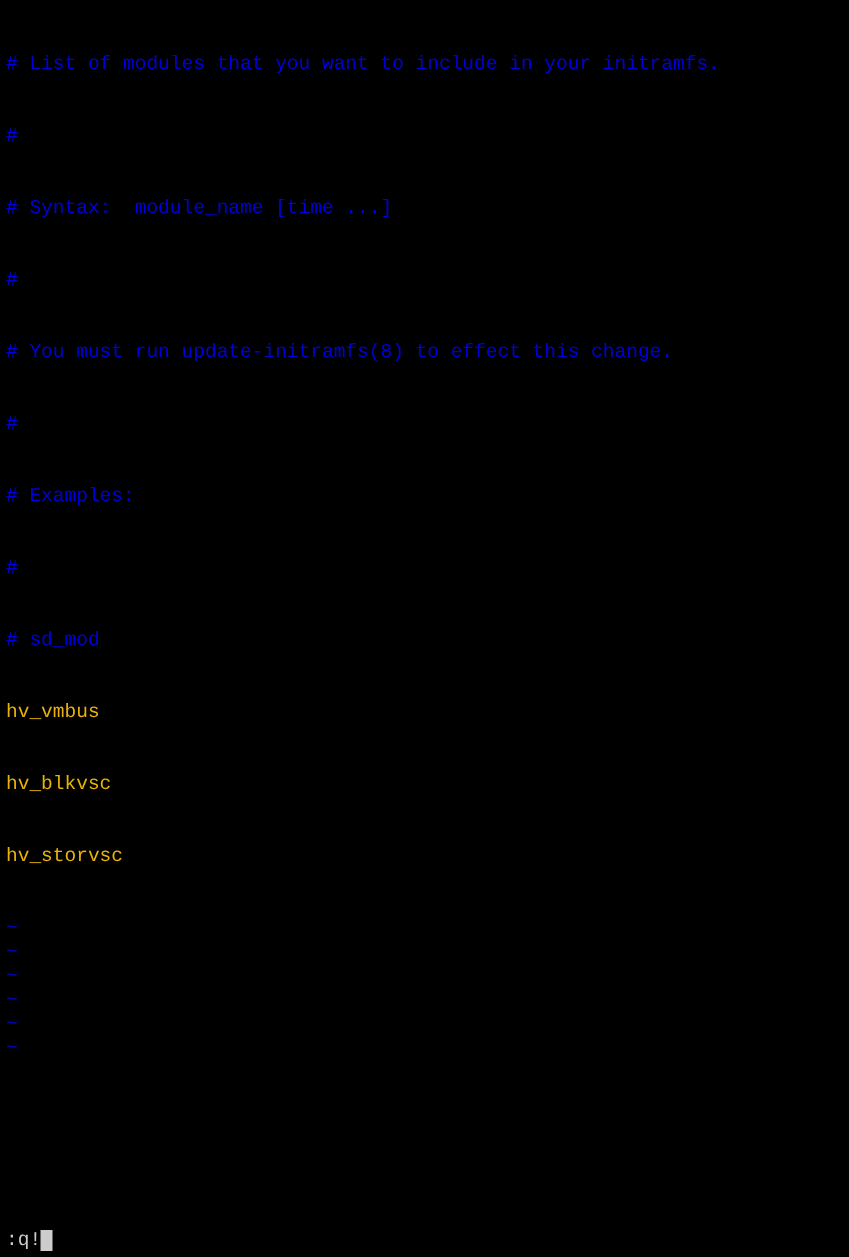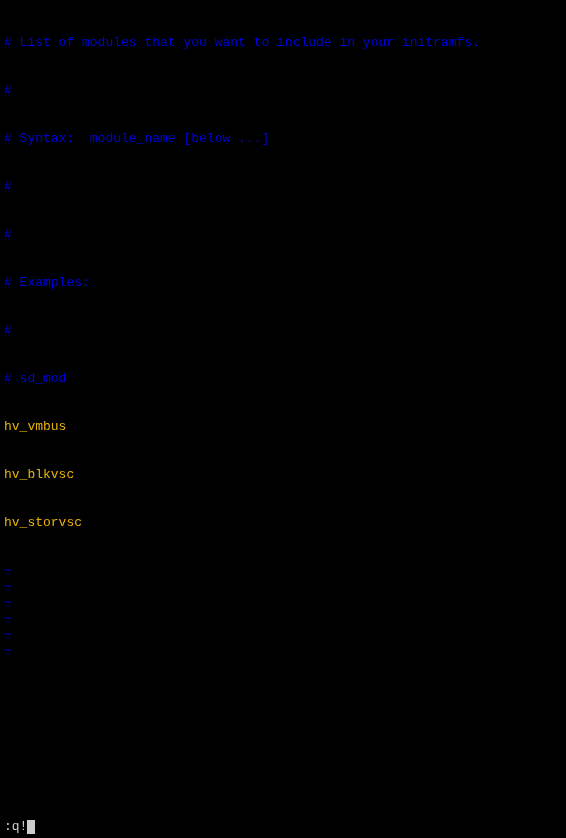--- a/index.html
+++ b/index.html
@@ -51,22 +51,23 @@
       margin-left: 0;
     }
   </style>
 </head>
 <body>
 
 <div class="terminal">
   <div class="buffer">
     <div class="comment"># List of modules that you want to include in your initramfs.</div>
     <div class="comment">#</div>
-    <div class="comment"># Syntax:  module_name [below ...]</div>
+    <div class="comment"># Syntax:  module_name [time ...]</div>
     <div class="comment">#</div>
+    <div class="comment"># You must run update-initramfs(8) to effect this change.</div>
     <div class="comment">#</div>
     <div class="comment"># Examples:</div>
     <div class="comment">#</div>
     <div class="comment"># sd_mod</div>
     <div class="module">hv_vmbus</div>
     <div class="module">hv_blkvsc</div>
     <div class="module">hv_storvsc</div>
     <div id="tilde-container"><div class="tilde">~</div><div class="tilde">~</div><div class="tilde">~</div><div class="tilde">~</div><div class="tilde">~</div><div class="tilde">~</div></div>
   </div>
   <div class="cmdline">

